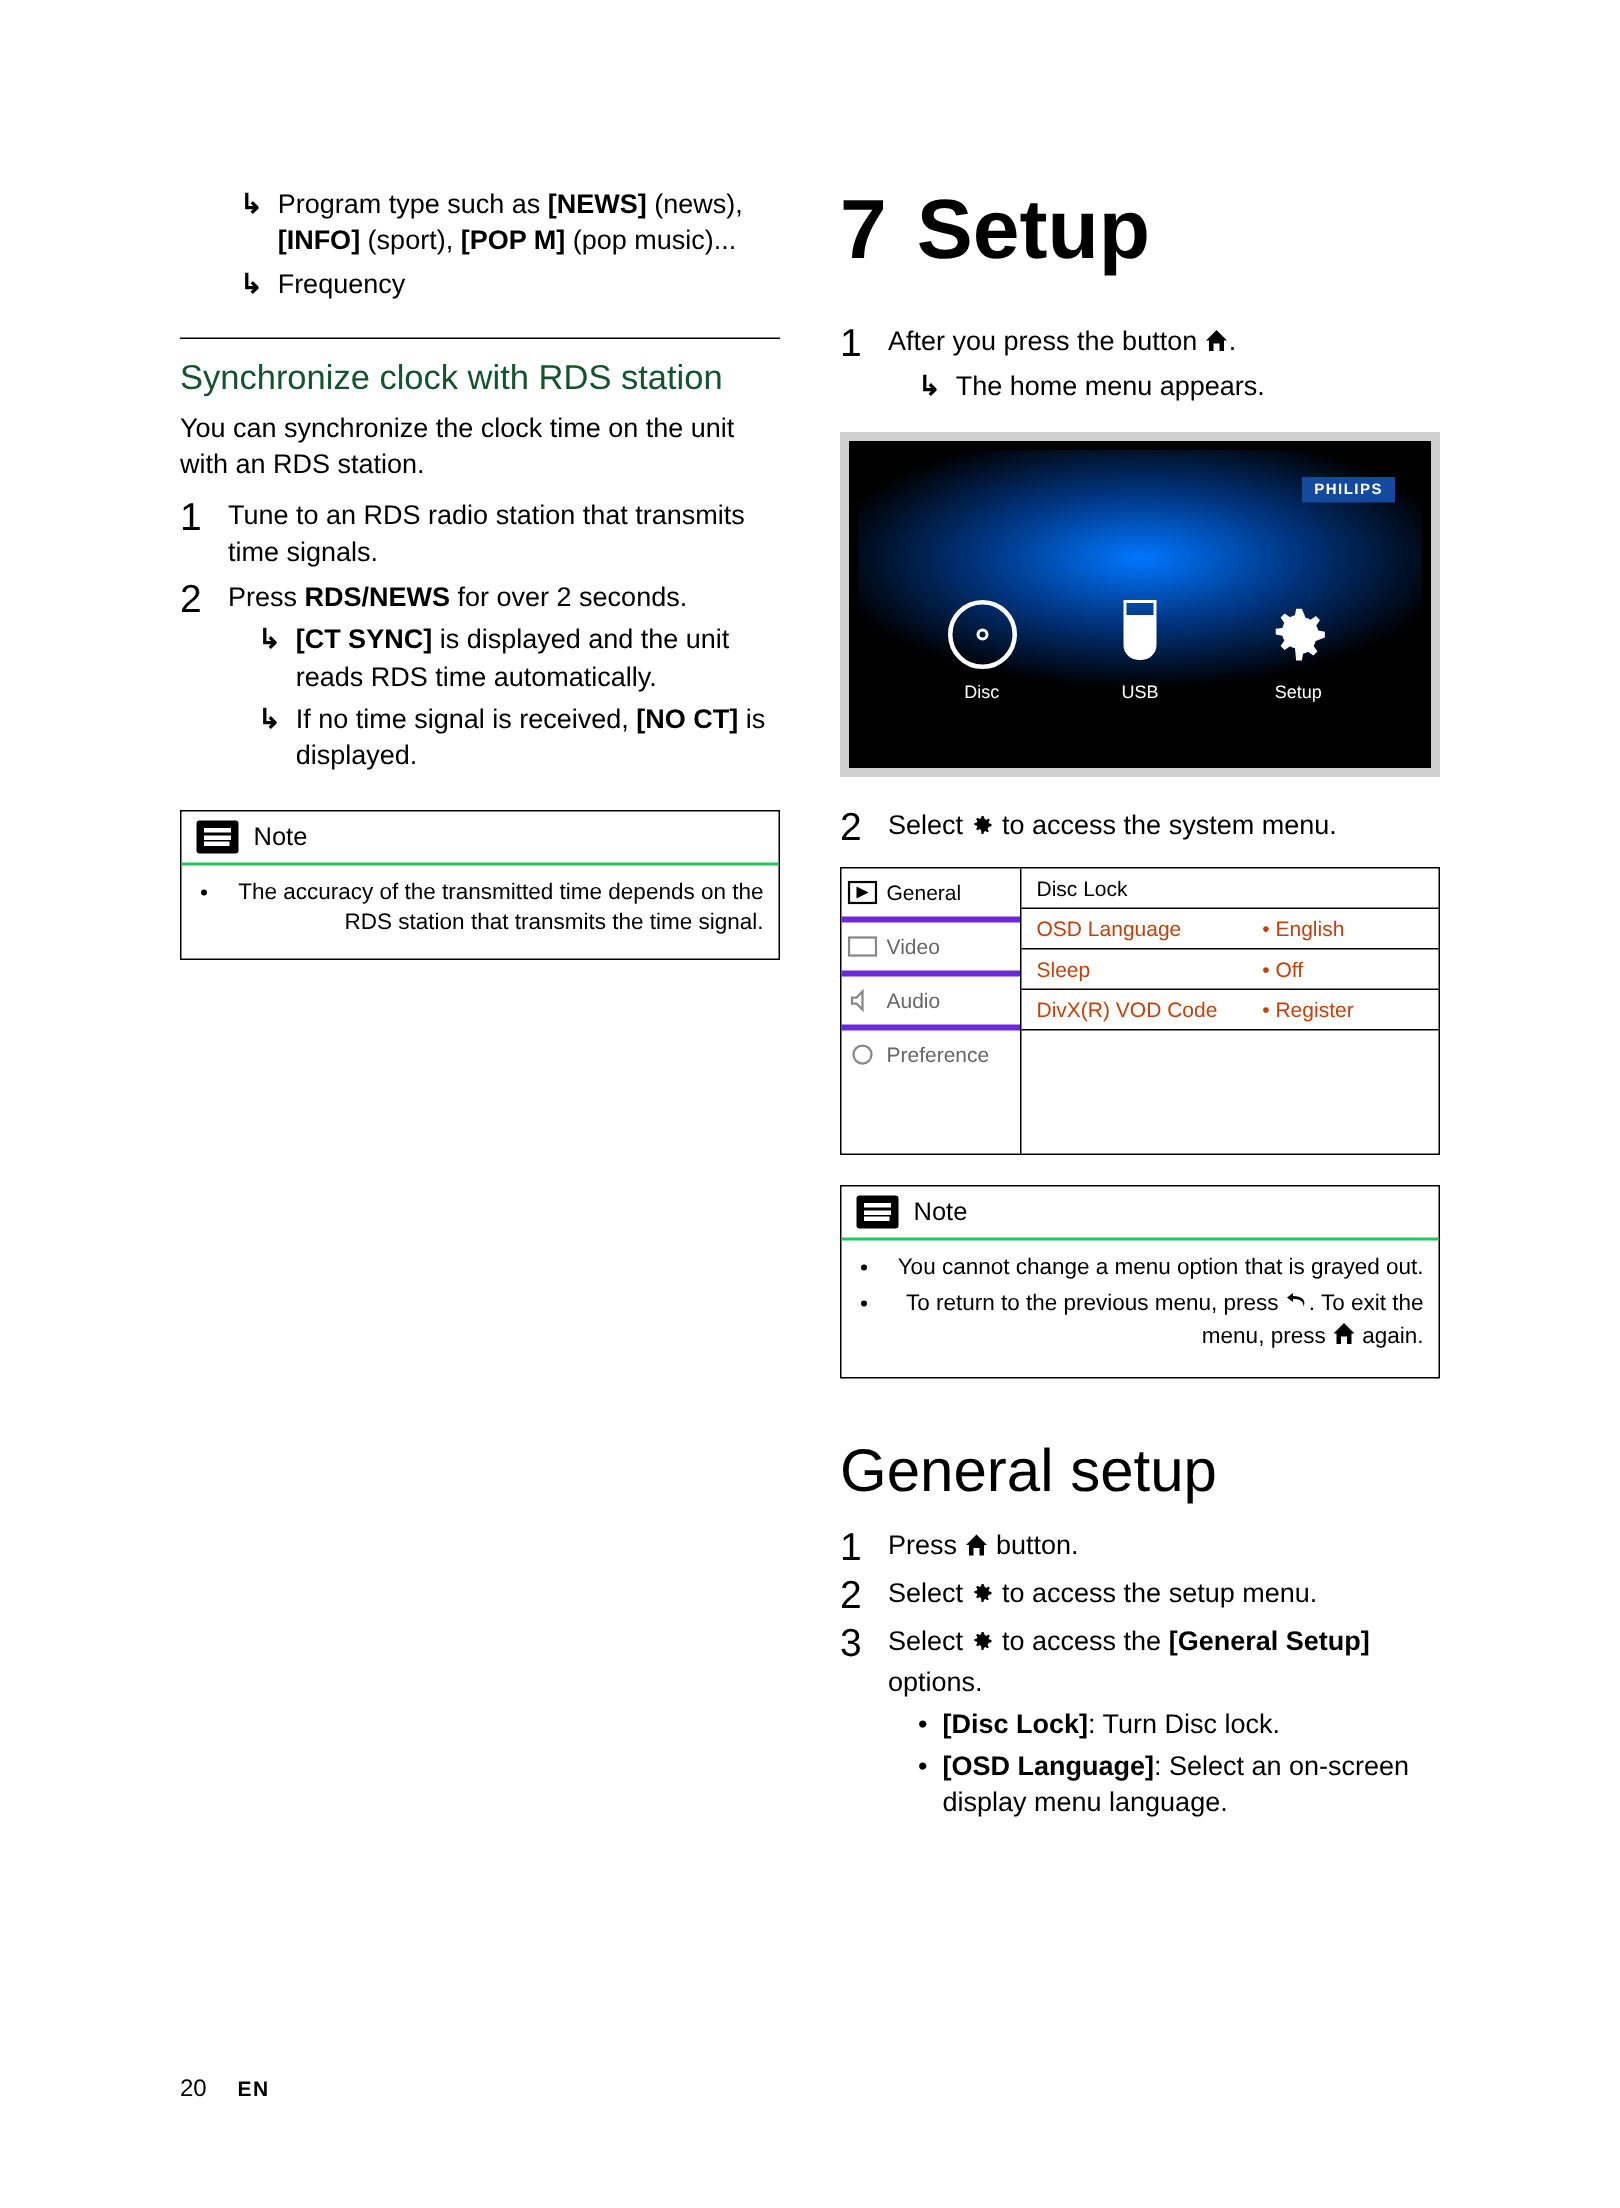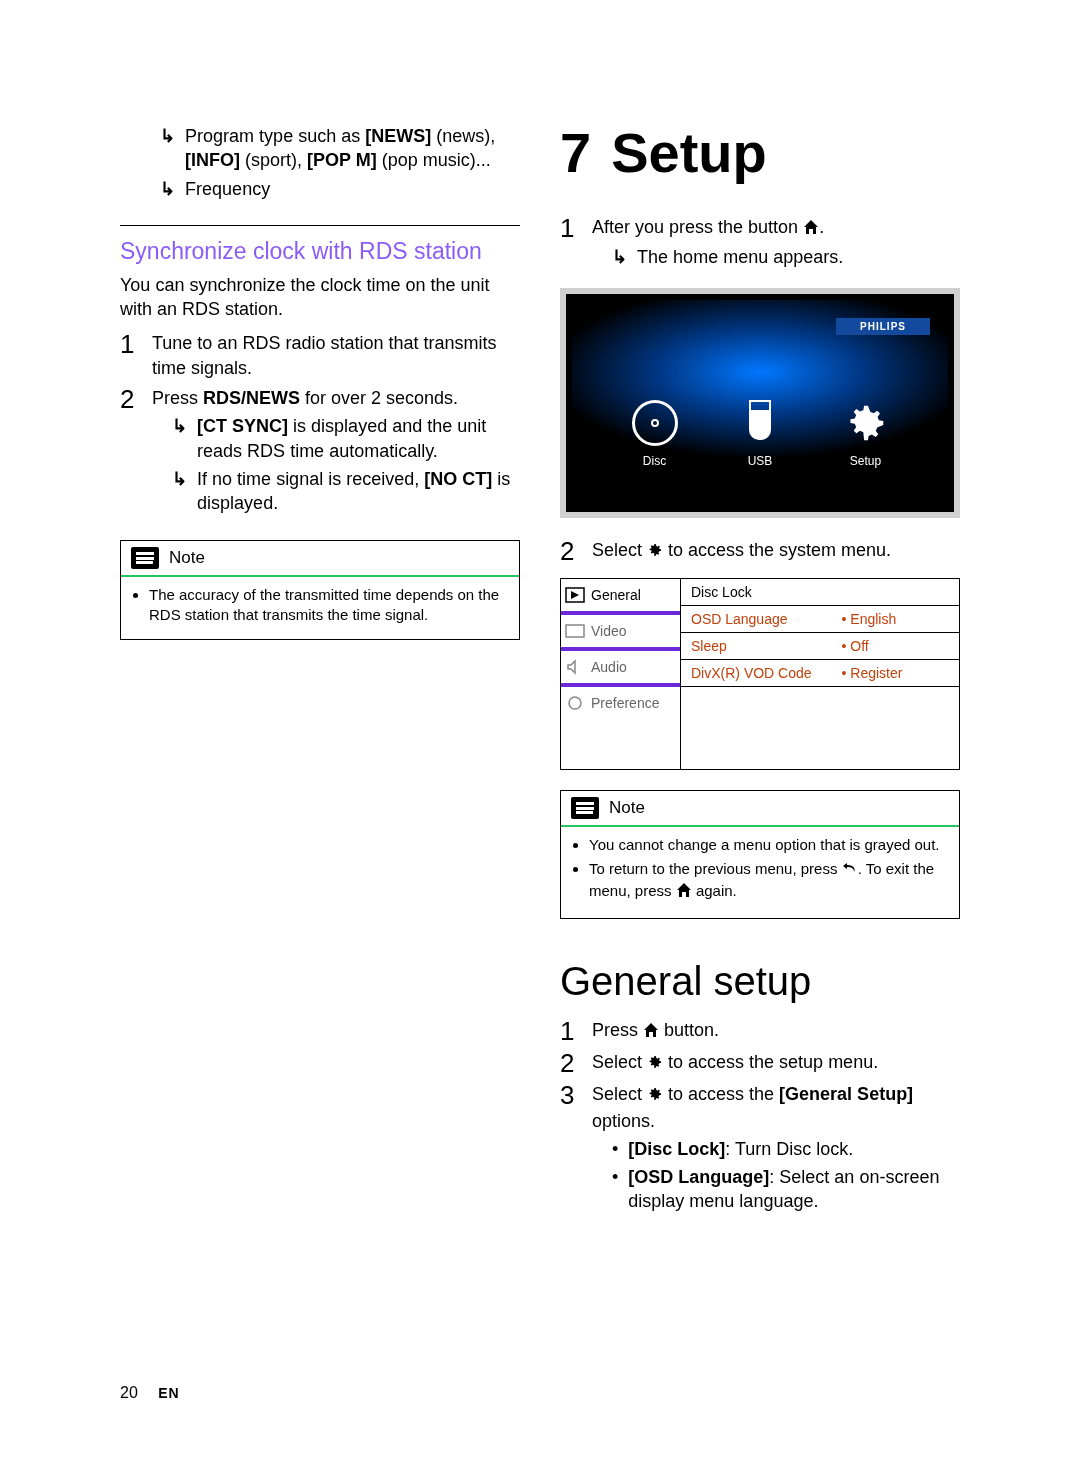--- a/index.html
+++ b/index.html
@@ -34,21 +34,21 @@
     flex: 0 0 auto;
   }
   .hr {
     border-top: 1.5px solid #000;
     margin: 24px 0 12px 0;
   }
   h2.subhead {
     font-size: 23px;
     font-weight: 400;
     margin: 10px 0 8px 0;
-    color: #8b5cf6;
+    color: #14532d;
   }
   p.bodytext {
     margin: 4px 0 10px 0;
     line-height: 1.35;
   }
   .numstep {
     display: flex;
     gap: 12px;
     margin: 6px 0;
     line-height: 1.35;
@@ -66,20 +66,21 @@
   .sub-arrow {
     display: flex;
     gap: 10px;
     margin: 4px 0 4px 20px;
     line-height: 1.35;
   }
   .sub-arrow .arrow { font-weight: bold; }
   .note-box {
     border: 1px solid #000;
     margin: 20px 0;
+    text-align: right;
   }
   .note-header {
     display: flex;
     align-items: center;
     gap: 10px;
     padding: 6px 0 6px 10px;
   }
   .note-icon {
     width: 28px; height: 22px;
     background: #000;
@@ -125,21 +126,21 @@
     overflow: hidden;
   }
   .tv-inner {
     position: absolute; inset: 6px;
     background: radial-gradient(ellipse 80% 60% at 50% 35%, #0077ff 0%, #003580 35%, #000 70%);
   }
   .tv-brand {
     position: absolute; top: 18px; right: 18px;
     background: #134a9e; color: #fff;
     font-size: 10px; font-weight: bold;
-    padding: 3px 24px; letter-spacing: 1px;
+    padding: 3px 8px; letter-spacing: 1px;
   }
   .tv-icons {
     position: absolute; bottom: 38px; left: 0; right: 0;
     display: flex; justify-content: space-evenly;
     color: #fff;
   }
   .tv-item { text-align: center; }
   .tv-item .ic { width: 46px; height: 46px; margin: 0 auto 8px auto; position: relative; }
   .tv-item .lbl { font-size: 12px; }
   .ic-disc { border: 3px solid #fff; border-radius: 50%; }

